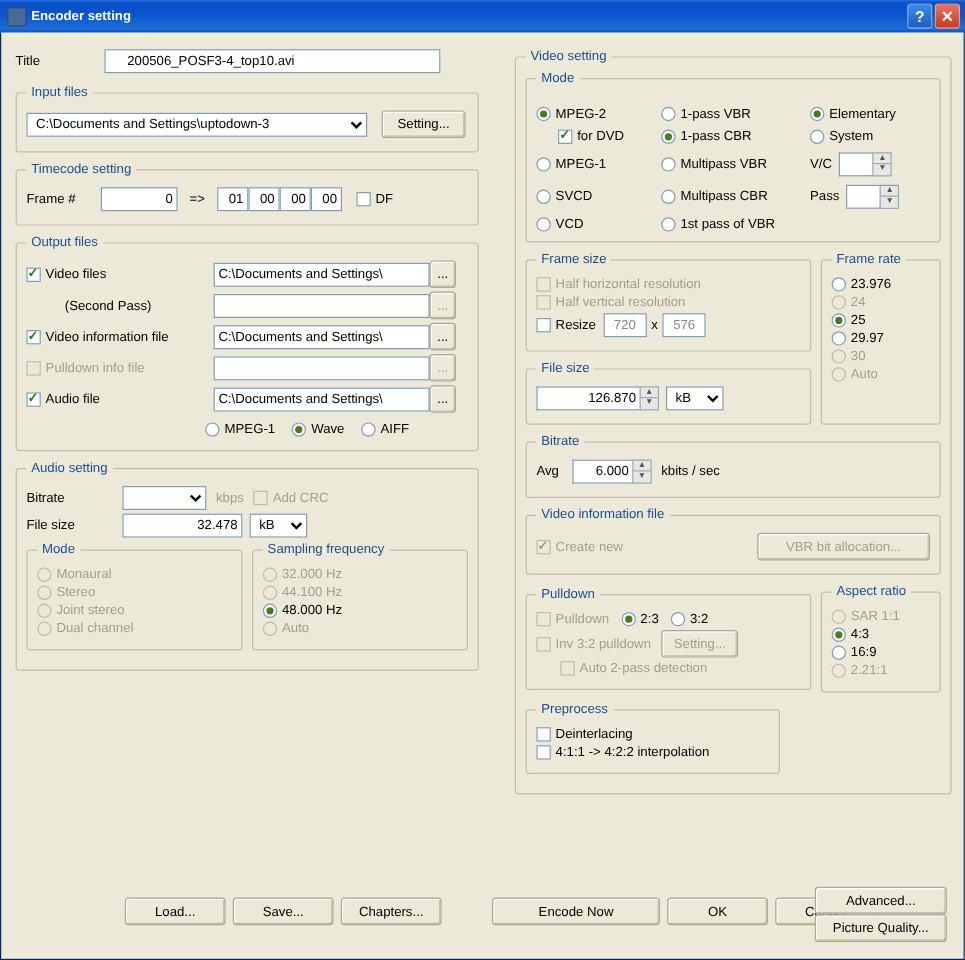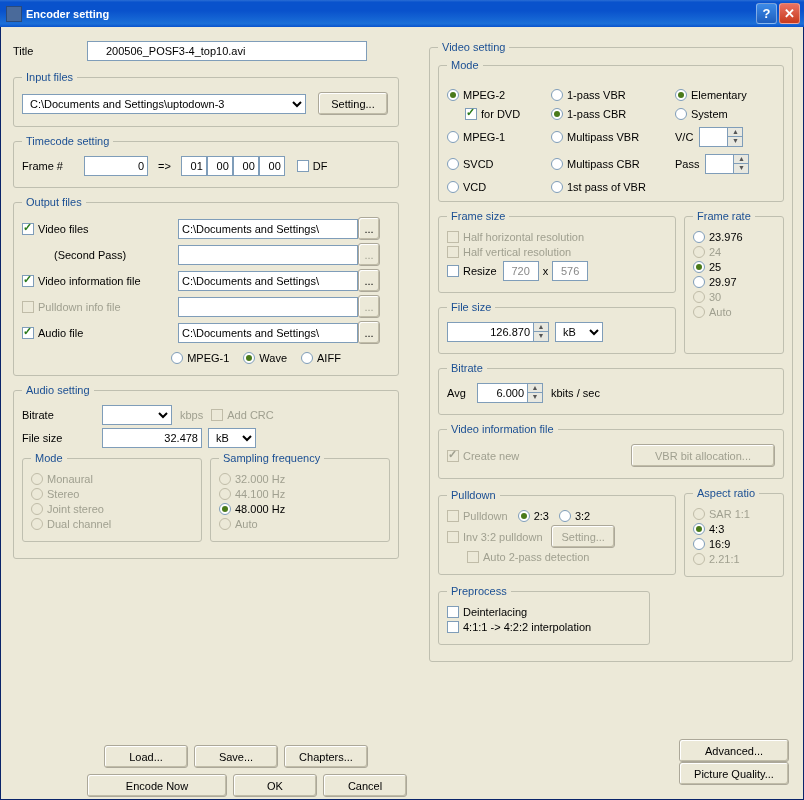--- a/index.html
+++ b/index.html
@@ -38,21 +38,21 @@
 .tc-small { width: 26px; text-align: right; }
 select.file-combo { width: 284px; }
 .out-path { width: 180px; }
 .spinner { display: inline-flex; align-items: stretch; }
 .spinner input { border-right: none; }
 .spin-btns { display: flex; flex-direction: column; border: 1px solid #7F9DB9; }
 .spin-btns div { width: 14px; height: 9px; background: #E8E8E0; font-size: 7px; text-align: center; line-height: 8px; color: #555; border-bottom: 1px solid #7F9DB9; }
 .spin-btns div:last-child { border-bottom: none; }
 .mode-grid { display: grid; grid-template-columns: 100px 120px 100px; row-gap: 7px; column-gap: 4px; margin-top: 12px; }
 .inline-field { display: flex; align-items: center; gap: 6px; }
-.bottom-btns { position: absolute; bottom: 2px; left: 50px; display: flex; flex-direction: column; gap: 6px; }
+.bottom-btns { position: absolute; bottom: 28px; left: 50px; display: flex; gap: 6px; }
 .bottom-btns .brow { display: flex; gap: 6px; padding-left: 36px; }
 .btn-w { width: 84px; }
 .btn-wide { width: 140px; }
 .right-btns { position: absolute; bottom: 14px; right: 14px; display: flex; flex-direction: column; gap: 0; }
 </style>
 </head>
 <body>
 
 <div class="titlebar">
   <div class="titlebar-icon"></div>

